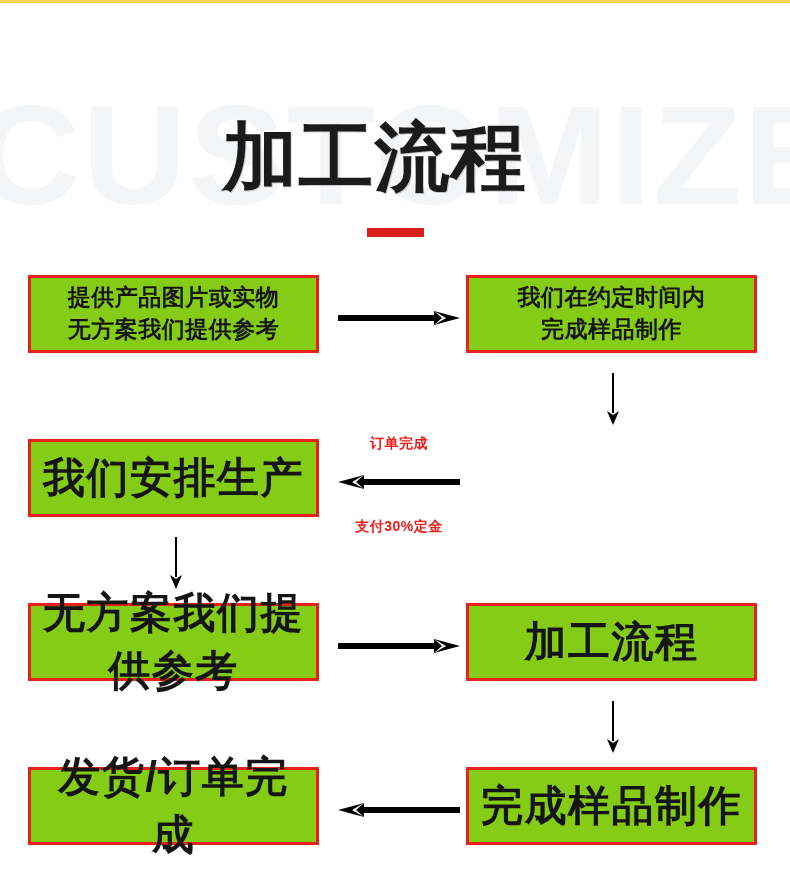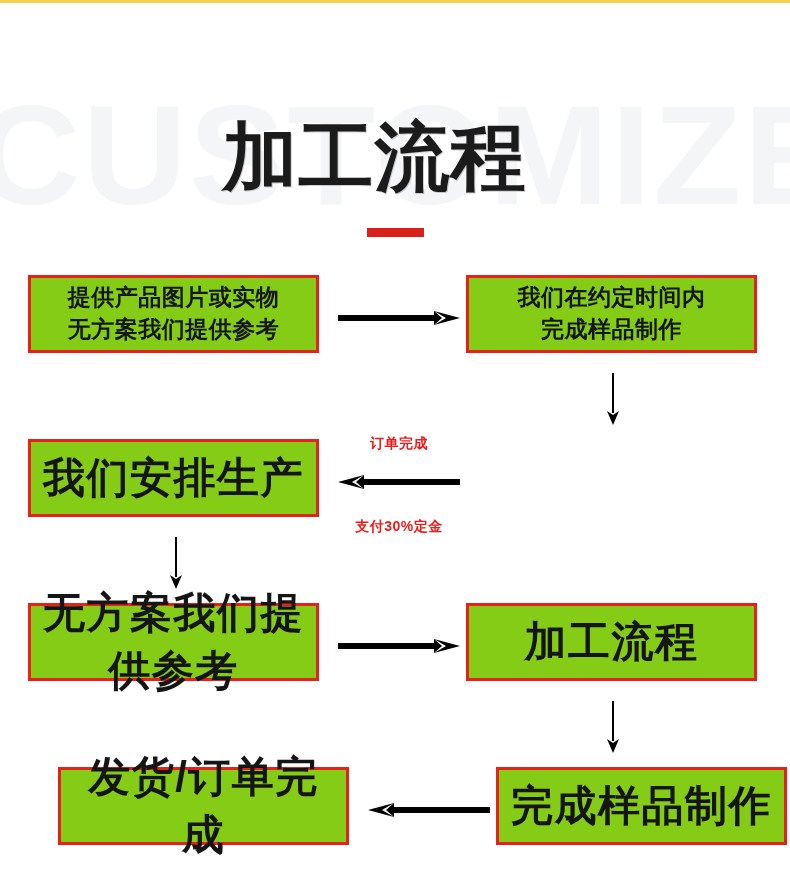--- a/index.html
+++ b/index.html
@@ -81,21 +81,21 @@
     position: absolute;
     left: 0;
     top: 263px;
     width: 790px;
   }
   .flow-row {
     position: relative;
     height: 110px;
     margin-bottom: 54px;
   }
-  .flow-row:last-child { margin-bottom: 0; margin-left: 30px; }
+  .flow-row:last-child { margin-bottom: 0; }
 
   .node {
     position: absolute;
     top: 12px;
     width: 291px;
     height: 78px;
     box-sizing: border-box;
     border: 3px solid #e8201a;
     background: #84cc16;
     display: flex;

